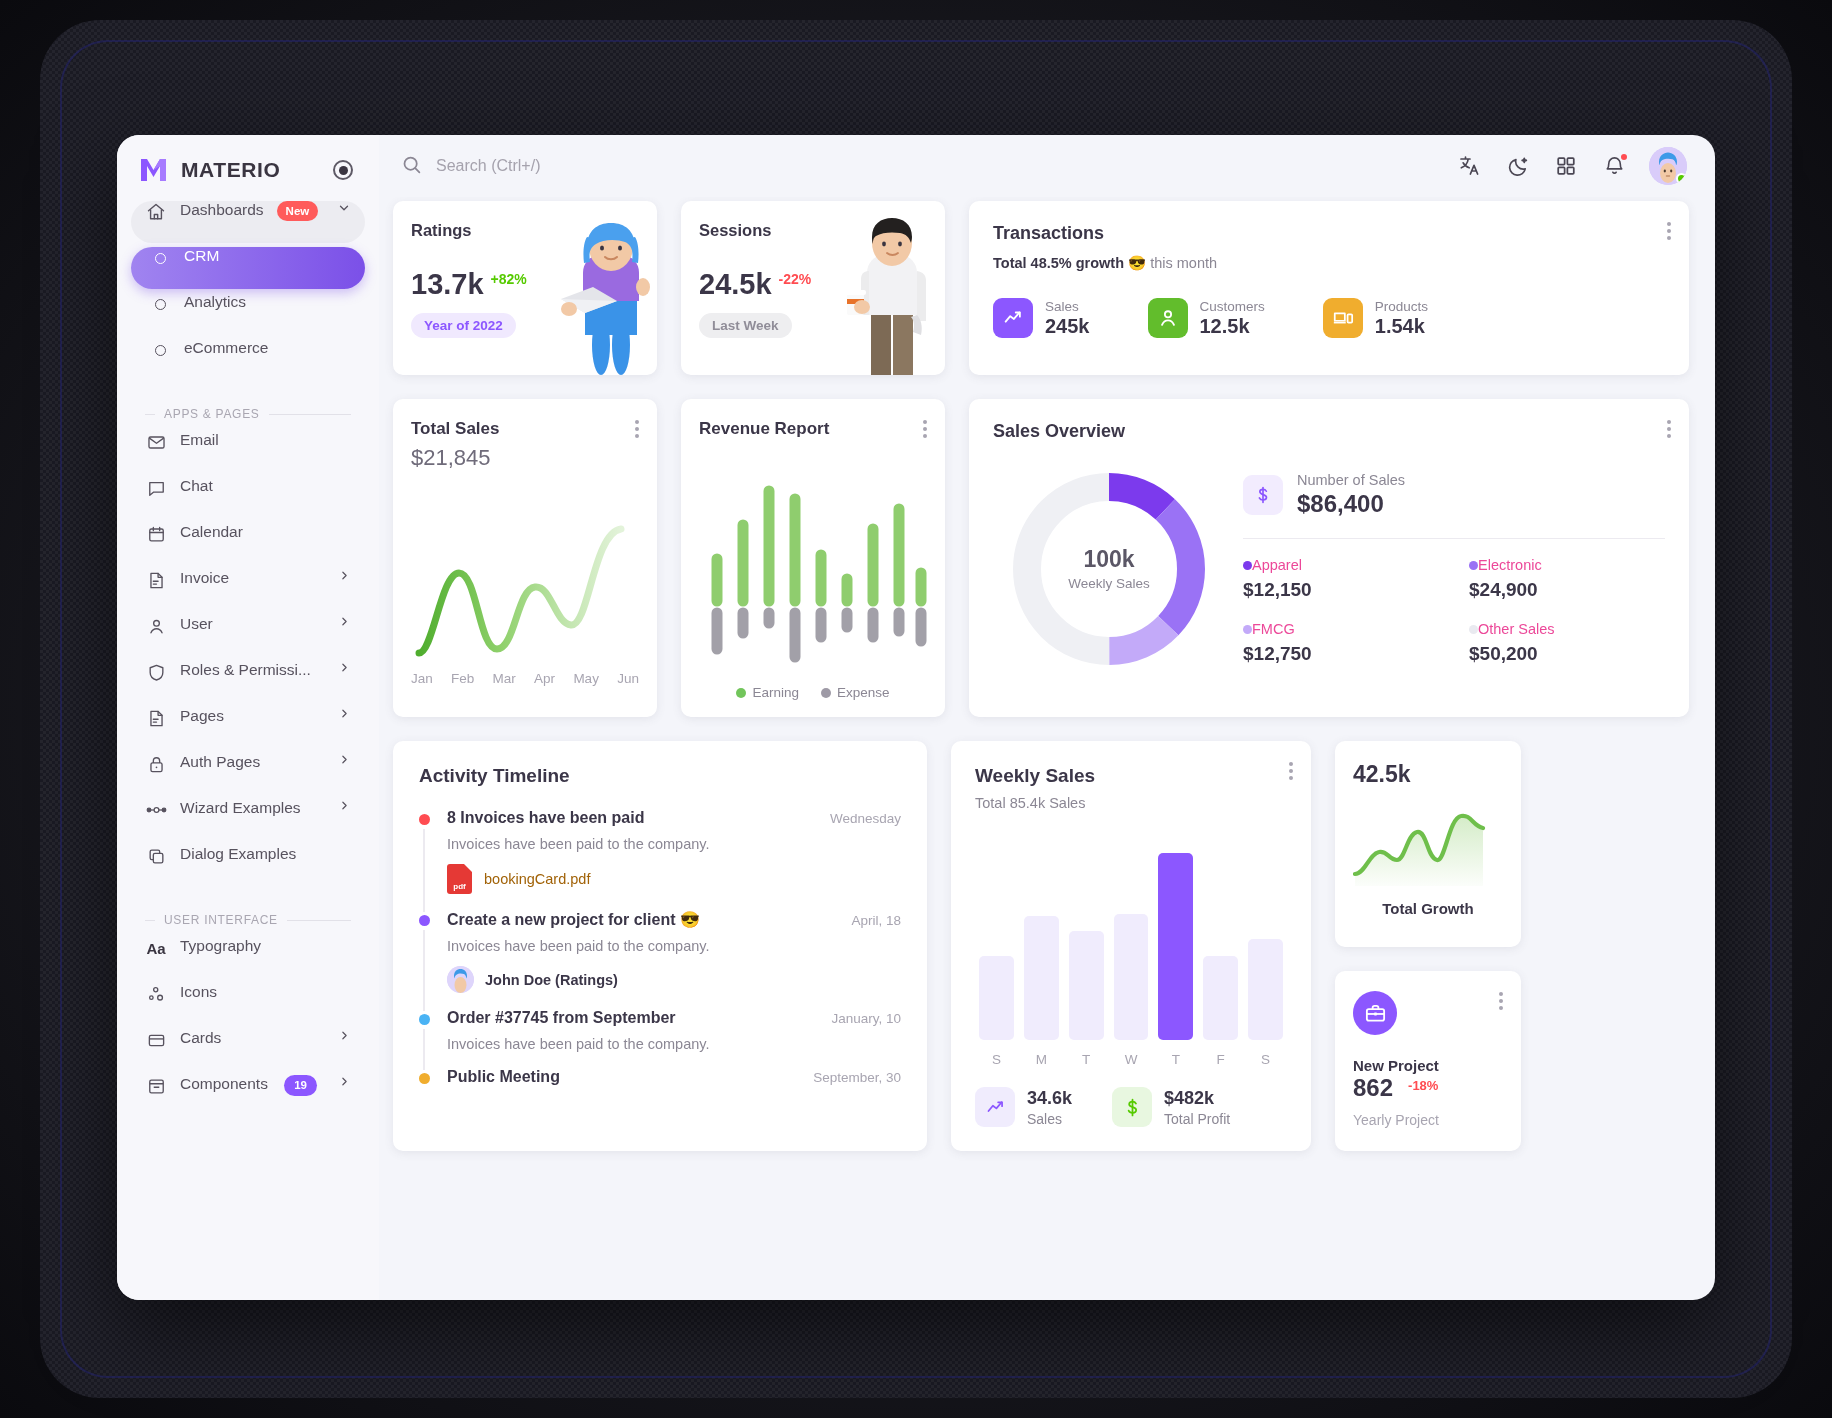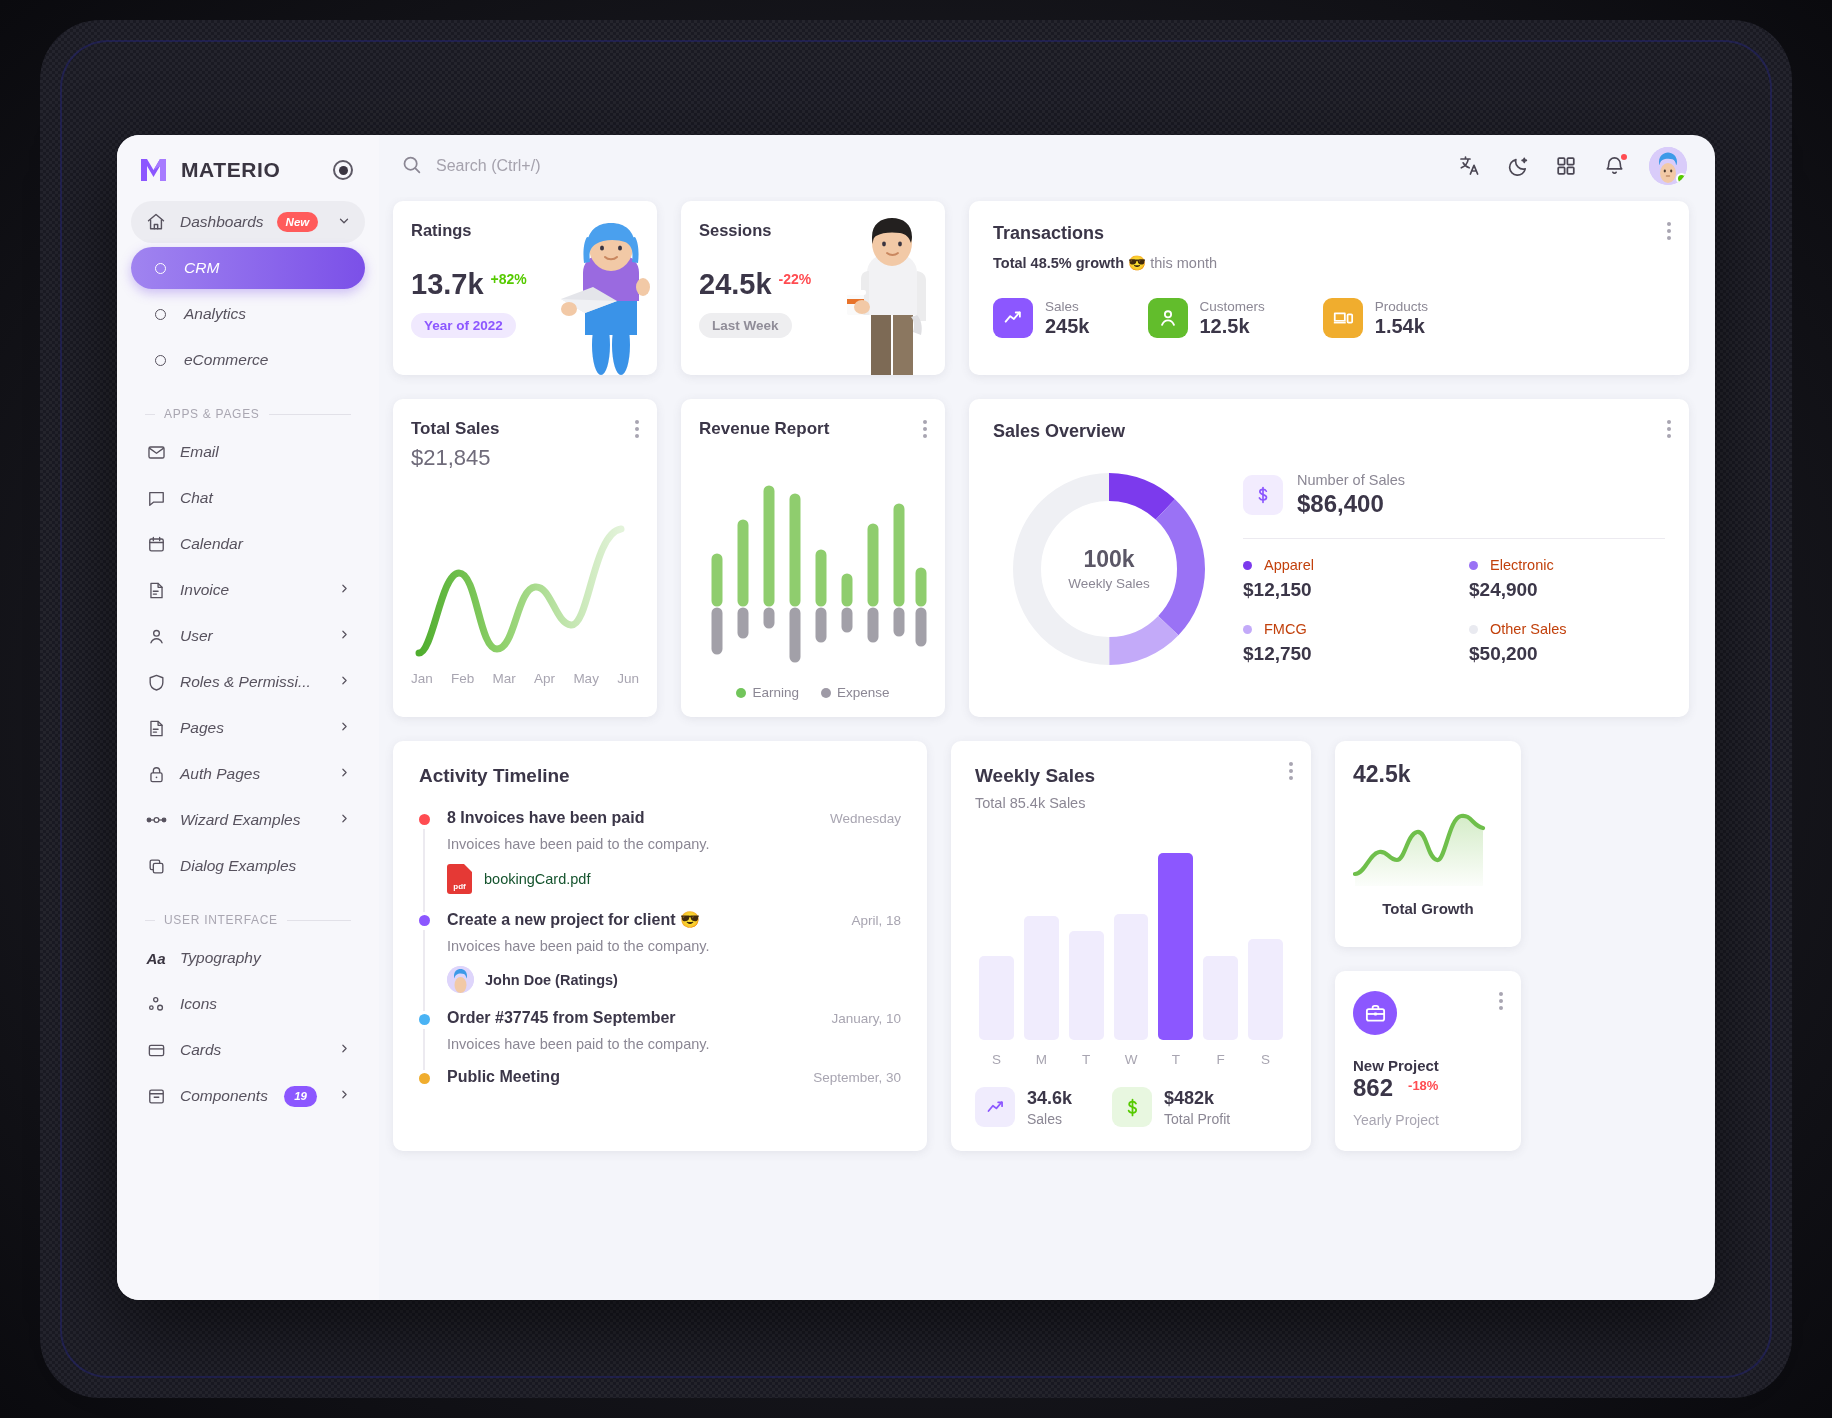--- a/index.html
+++ b/index.html
@@ -39,25 +39,24 @@
     padding: 0 0 0 0; position: relative; overflow: hidden;
   }
   .brand { display: flex; align-items: center; gap: 12px; padding: 22px 18px 18px 22px; }
   .brand-mark { width: 30px; height: 26px; flex:0 0 30px; }
   .brand-name { font-size: 21px; font-weight: 700; letter-spacing: .6px; color: #3a3541; }
   .brand-pin { margin-left: auto; margin-right: 8px; width: 20px; height: 20px;
     border-radius: 50%; border: 2px solid #5e5a66; display:flex; align-items:center; justify-content:center;}
   .brand-pin i { width: 9px; height: 9px; border-radius: 50%; background: #3a3541; display:block;}
   .nav { padding: 0 14px; }
   .nav-item {
-    display: flex; align-items: center; gap: 13px;
+    display: flex; align-items: flex-start; gap: 13px;
     height: 42px; padding: 0 14px; border-radius: 21px;
     color: #57525e; font-size: 15.5px; cursor: pointer; margin-bottom: 4px;
     white-space: nowrap;
-    font-style: italic;
   }
   .nav-item .ico { width: 22px; height: 22px; flex:0 0 22px; display:flex; align-items:center; justify-content:center; }
   .nav-item.hl { background: #ececf1; }
   .nav-item.active {
     background: linear-gradient(90deg,#a084f0 0%, #7b50e8 100%);
     color:#fff; box-shadow: 0 4px 12px rgba(123,80,232,.35);
   }
   .badge-new {
     background:#ff5b5b; color:#fff; font-size:11.5px; font-weight:700;
     border-radius:10px; padding:2px 9px; line-height:16px;
@@ -139,40 +138,40 @@
   .donut-center { position:absolute; inset:0; display:flex; flex-direction:column; align-items:center; justify-content:center;}
   .donut-center .k { font-size:23px; font-weight:700; color:#5b5766;}
   .donut-center .s { font-size:13.5px; color:#8b8794; margin-top:3px;}
   .ov-right { flex:1; padding-left: 14px;}
   .nos { display:flex; align-items:center; gap:14px; }
   .nos .sq { background:#f2ecfe; color:#8c57ff; font-size:19px; font-weight:700;}
   .nos .lbl { font-size:14.5px; color:#8b8794;}
   .nos .val { font-size:24px; font-weight:700; color:#3b3648; margin-top:2px;}
   .divider { height:1px; background:#eceaf0; margin:20px 0 18px 0;}
   .cats { display:grid; grid-template-columns:1fr 1fr; gap:20px 30px;}
-  .cat .h { display:flex; align-items:center; gap:12px; font-size:14.5px; color:#c2410c;}
+  .cat .h { display:flex; align-items:center; gap:0; font-size:14.5px; color:#ec4899;}
   .cat .h i { width:9px; height:9px; border-radius:50%;}
   .cat .v { font-size:19px; font-weight:700; color:#3b3648; margin-top:6px;}
   
   .timeline { width:534px; padding:24px 26px; height:410px;}
   .tl { margin-top:22px; }
   .tl-item { position:relative; padding-left:28px; padding-bottom:16px;}
   .tl-item:before { content:""; position:absolute; left:4px; top:20px; bottom:-2px; width:2px; background:#eceaf0;}
   .tl-item:last-child:before { display:none; }
   .tl-dot { position:absolute; left:0; top:5px; width:11px; height:11px; border-radius:50%;}
   .tl-head { display:flex; align-items:baseline; }
   .tl-title { font-size:16px; font-weight:700; color:#3b3648;}
   .tl-time { margin-left:auto; font-size:13.5px; color:#a8a5b1;}
   .tl-desc { font-size:14.5px; color:#8b8794; margin-top:9px;}
   .tl-attach { display:flex; align-items:center; gap:12px; margin-top:12px;}
   .pdf { width:25px; height:30px; background:#e53935; border-radius:3px; color:#fff;
     font-size:8px; font-weight:700; display:flex; align-items:flex-end; justify-content:center; padding-bottom:3px;
     position:relative;}
   .pdf:after{content:""; position:absolute; top:0; right:0; border-width:0 8px 8px 0; border-style:solid; border-color:#fff #fff transparent transparent;}
-  .pdf-name { font-size:14.5px; color:#14532d;}
+  .pdf-name { font-size:14.5px; color:#a16207;}
   .tl-person { display:flex; align-items:center; gap:11px; margin-top:12px;}
   .tl-av { width:27px; height:27px; border-radius:50%; background:#ded5fb; overflow:hidden; display:flex; align-items:flex-end; justify-content:center;}
   .tl-person span { font-size:14.5px; font-weight:700; color:#3b3648;}
   
   .weekly { width:360px; padding:24px 24px; height:410px; display:flex; flex-direction:column;}
   .weekly .sub { font-size:14.5px; color:#8b8794; margin-top:8px;}
   .wbars { flex:1; display:flex; align-items:flex-end; justify-content:space-between; gap:10px; padding: 22px 4px 0 4px;}
   .wcol { flex:1; display:flex; flex-direction:column; align-items:center;}
   .wbar { width:100%; border-radius:5px; background:#f0ecfd;}
   .wbar.on { background:#8c57ff;}

